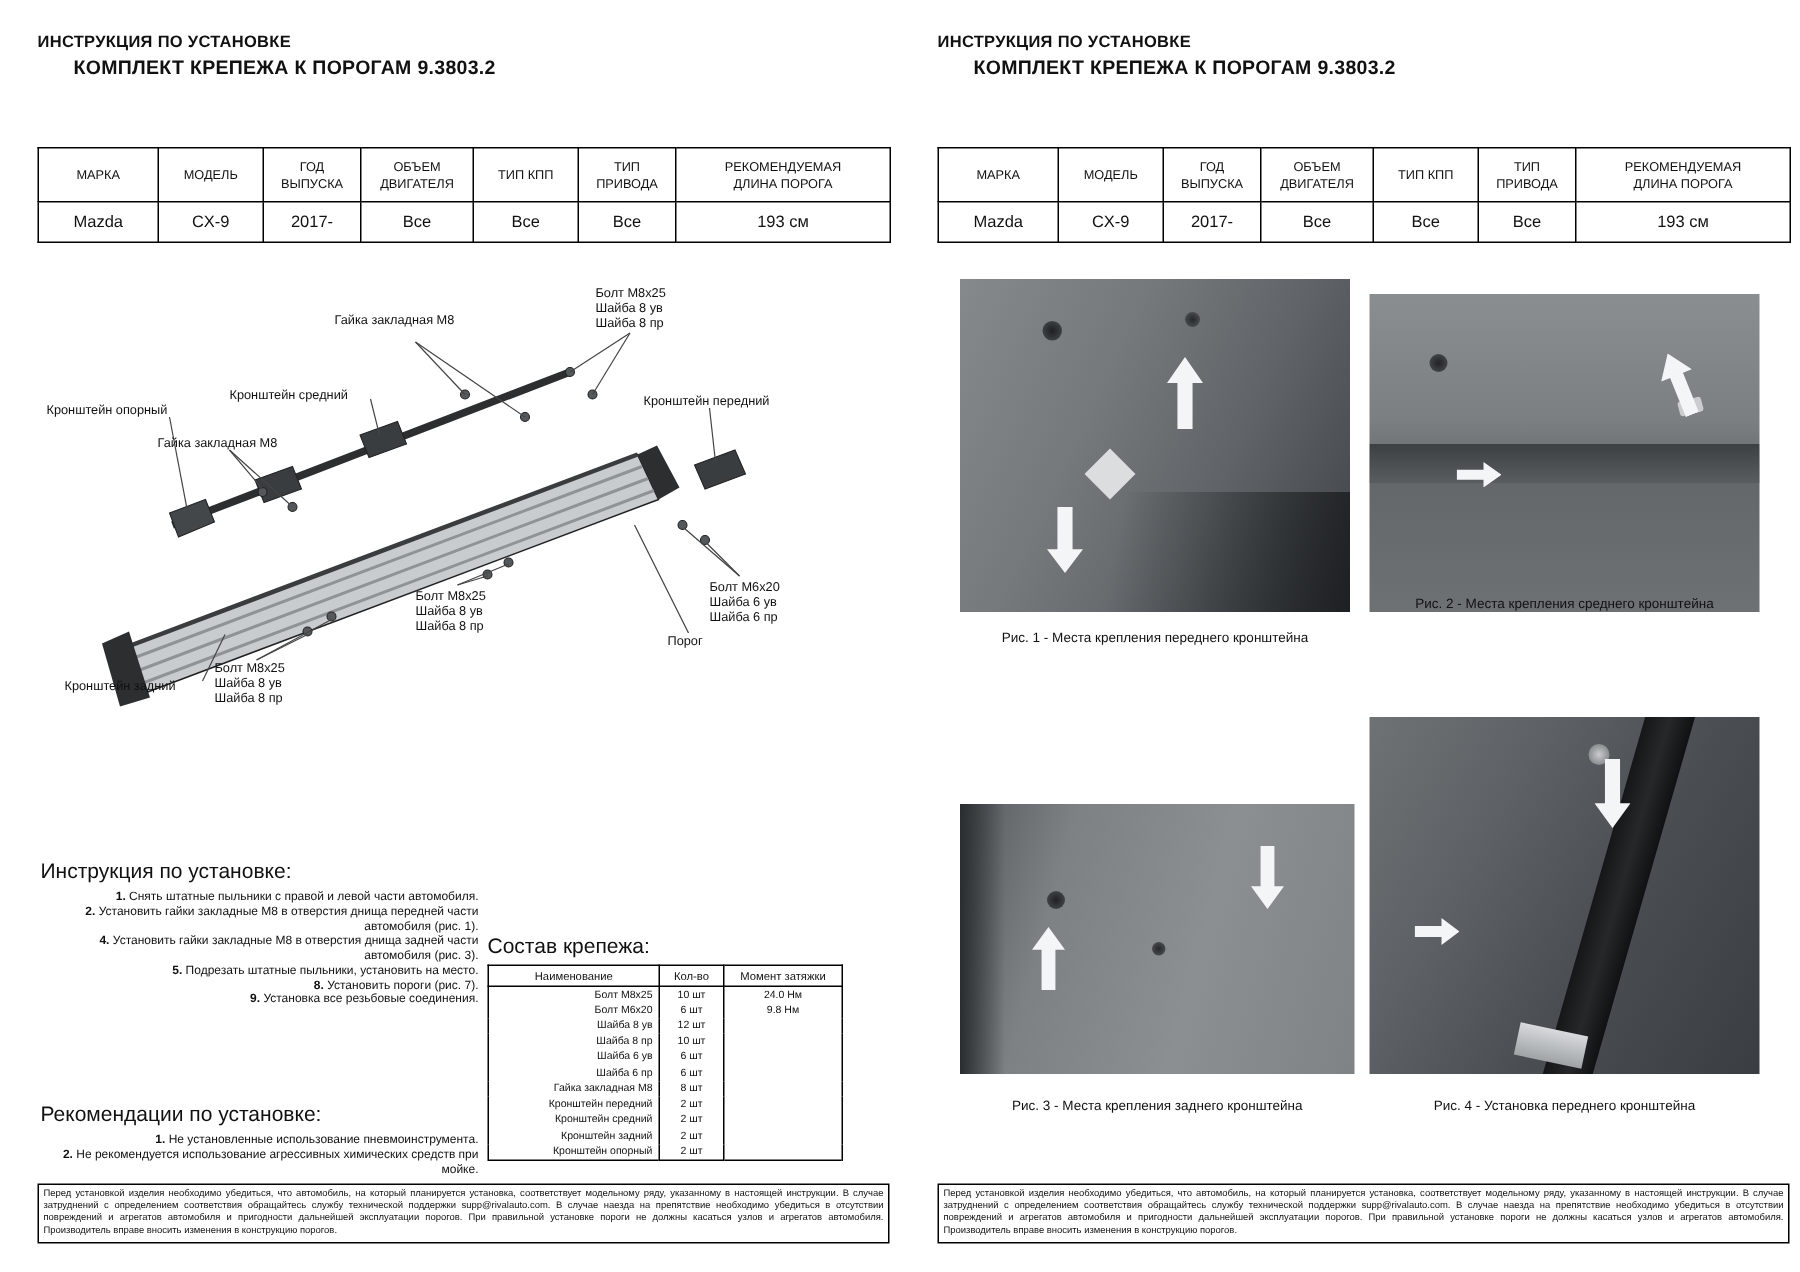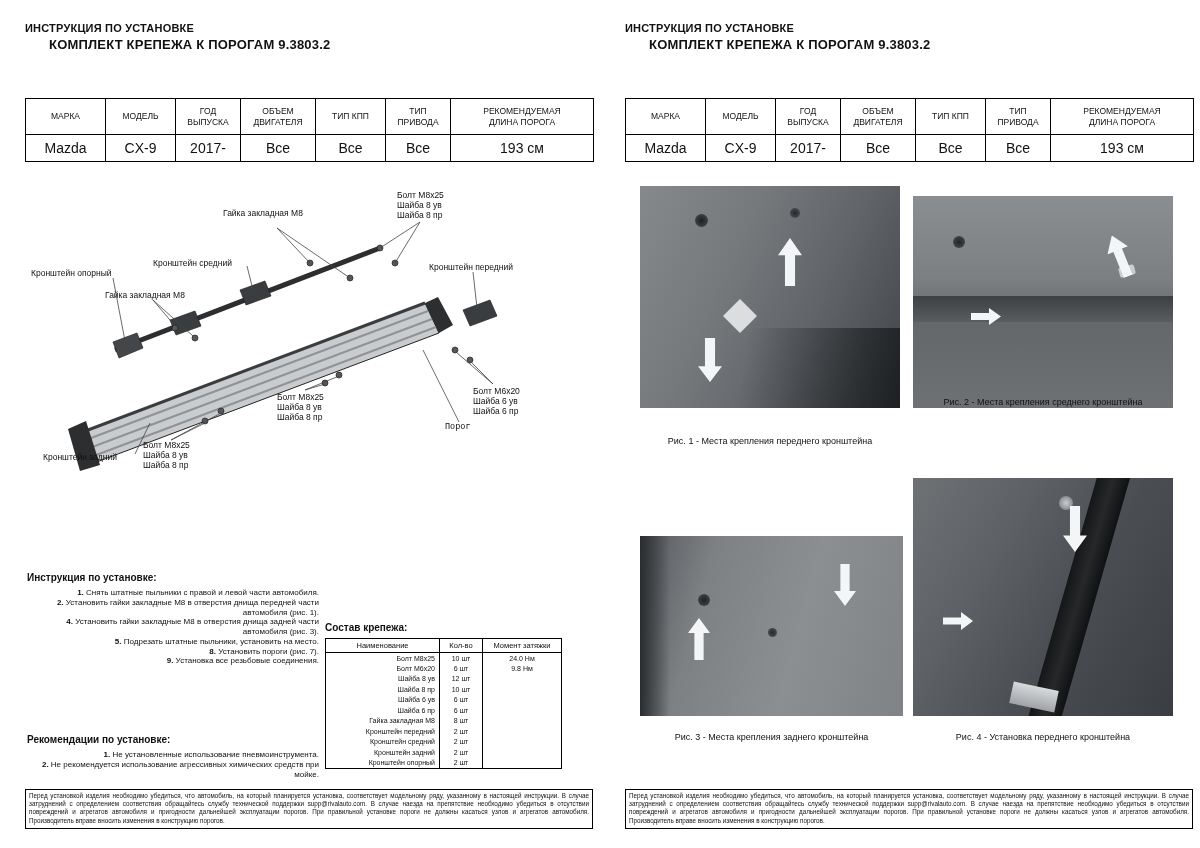--- a/index.html
+++ b/index.html
@@ -8,28 +8,28 @@
   .page.left { left:25px; }
   .page.right { left:625px; }
 
   .doc-header { position:absolute; top:2px; left:0; }
   .doc-header .l1 { font-size:11px; font-weight:bold; letter-spacing:.2px; }
   .doc-header .l2 { font-size:13px; font-weight:bold; margin-top:3px; letter-spacing:.2px;padding-left:24px; }
 
   table.spec { position:absolute; top:78px; left:0; width:568px; border-collapse:collapse; table-layout:fixed; }
   table.spec th, table.spec td { border:1px solid #000; text-align:center; vertical-align:middle; font-weight:normal; }
   table.spec th { font-size:8.5px; height:36px; white-space:pre-line; line-height:1.25; }
-  table.spec td { font-size:14px; height:27px;text-align:center; }
+  table.spec td { font-size:11px; height:27px;text-align:center; }
 
   .diagram { position:absolute; top:158px; left:0; width:570px; height:350px; }
   .diagram svg { position:absolute; left:0; top:0; }
   .dlabel { position:absolute; font-size:8.5px; line-height:1.18; white-space:pre-line; color:#111; }
 
   .instructions { position:absolute; top:552px; left:2px; width:292px; }
-  .sec-title { font-size:10px; font-weight:bold; margin-bottom:5px; }
+  .sec-title { font-size:14px; font-weight:normal; margin-bottom:5px; }
   .step, .rec-item { font-size:8px; line-height:1.22; text-indent:8px;text-align:right; }
   .recommendations { position:absolute; top:714px; left:2px; width:292px; }
 
   .hardware { position:absolute; top:602px; left:300px; width:238px; }
   table.hw { width:236px; border-collapse:collapse; table-layout:fixed; margin-top:4px; }
   table.hw, table.hw th, table.hw td { border:1px solid #000; }
   table.hw td { border-top:none; border-bottom:none; }
   table.hw th { font-size:7.5px; font-weight:normal; height:14px; text-align:center; }
   table.hw td { font-size:7px; height:10.5px; }
   td.hw-name { text-align:right; padding-right:4px; }
@@ -153,21 +153,21 @@
     <div class="dlabel" style="left:128px; top:80px;">Кронштейн средний</div>
     <div class="dlabel" style="left:404px; top:84px;">Кронштейн передний</div>
     <div class="dlabel" style="left:6px; top:90px;">Кронштейн опорный</div>
     <div class="dlabel" style="left:80px; top:112px;">Гайка закладная М8</div>
     <div class="dlabel" style="left:252px; top:214px;">Болт М8х25
 Шайба 8 ув
 Шайба 8 пр</div>
     <div class="dlabel" style="left:448px; top:208px;">Болт М6х20
 Шайба 6 ув
 Шайба 6 пр</div>
-    <div class="dlabel" style="left:420px; top:244px;font-family:Liberation Mono, monospace;">Порог</div>
+    <div class="dlabel" style="left:420px; top:244px;">Порог</div>
     <div class="dlabel" style="left:18px; top:274px;">Кронштейн задний</div>
     <div class="dlabel" style="left:118px; top:262px;">Болт М8х25
 Шайба 8 ув
 Шайба 8 пр</div>
   </div>
 
   <div class="instructions">
     <div class="sec-title">Инструкция по установке:</div>
     <div class="step"><b>1.</b> <span>Снять штатные пыльники с правой и левой части автомобиля.</span></div>
     <div class="step"><b>2.</b> <span>Установить гайки закладные М8 в отверстия днища передней части автомобиля (рис. 1).</span></div>
@@ -314,21 +314,21 @@
 
   <div class="photo" style="left:288px; top:176px; width:260px; height:212px;
               background:linear-gradient(180deg,#8a8e91 0%,#7b7f82 40%,#63676a 58%,#6d7174 100%);">
     <div class="deco" style="left:0; top:100px; width:100%; height:26px; background:linear-gradient(#3c4043,#595d60);"></div>
     <div class="deco" style="left:40px; top:40px; width:12px; height:12px; border-radius:50%; background:radial-gradient(#212325,#4e5256);"></div>
     <div class="deco" style="left:206px; top:70px; width:16px; height:10px; background:#caccce; border-radius:2px; transform:rotate(-15deg);"></div>
     <div class="arrow up" style="left:196px; top:38px; width:22px; height:44px; transform:rotate(-22deg);"></div>
     <div class="arrow right" style="left:58px; top:112px; width:30px; height:17px;"></div>
   </div>
 
-  <div class="fig-caption" style="left:15px; top:400px; width:260px;margin-top:16px;">Рис. 1 - Места крепления переднего кронштейна</div>
+  <div class="fig-caption" style="left:15px; top:400px; width:260px;">Рис. 1 - Места крепления переднего кронштейна</div>
   <div class="fig-caption" style="left:288px; top:377px; width:260px;">Рис. 2 - Места крепления среднего кронштейна</div>
 
   <div class="photo" style="left:15px; top:516px; width:263px; height:180px;
               background:linear-gradient(105deg,#55585c 0%,#7d8184 25%,#8b8f92 60%,#7f8386 100%);">
     <div class="deco" style="left:0; top:0; width:30px; height:100%; background:linear-gradient(90deg,#2a2d30,transparent);"></div>
     <div class="deco" style="left:58px; top:58px; width:12px; height:12px; border-radius:50%; background:radial-gradient(#1f2123,#4c5054);"></div>
     <div class="deco" style="left:128px; top:92px; width:9px; height:9px; border-radius:50%; background:radial-gradient(#26282a,#54585c);"></div>
     <div class="arrow down" style="left:194px; top:28px; width:22px; height:42px;"></div>
     <div class="arrow up" style="left:48px; top:82px; width:22px; height:42px;"></div>
   </div>

